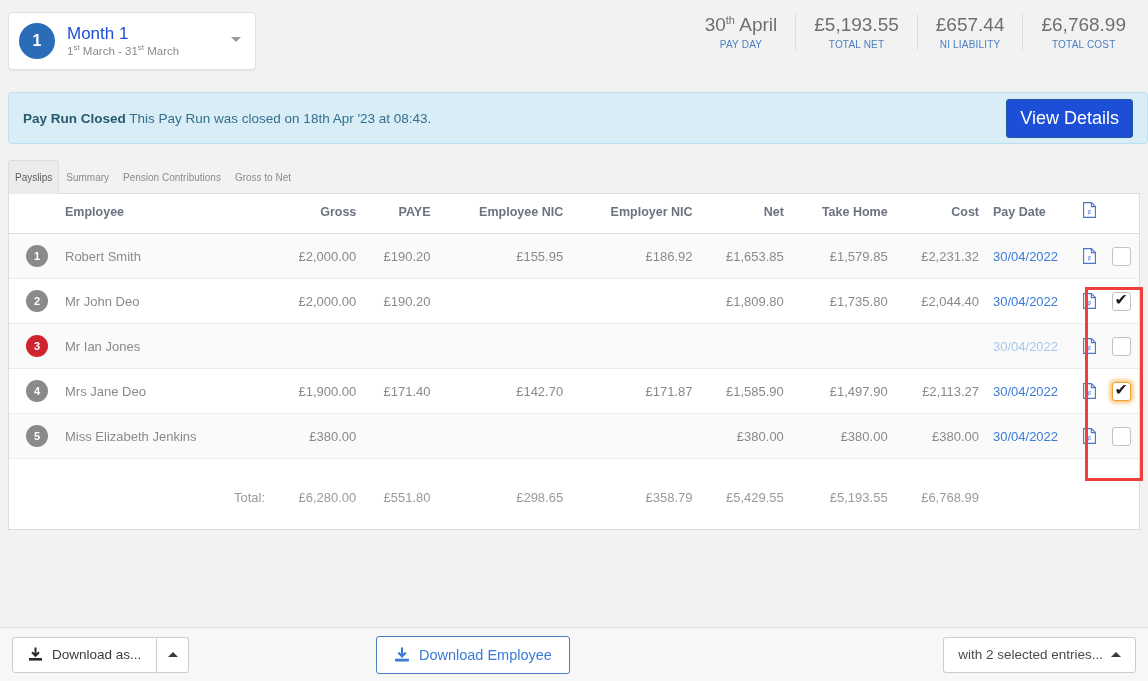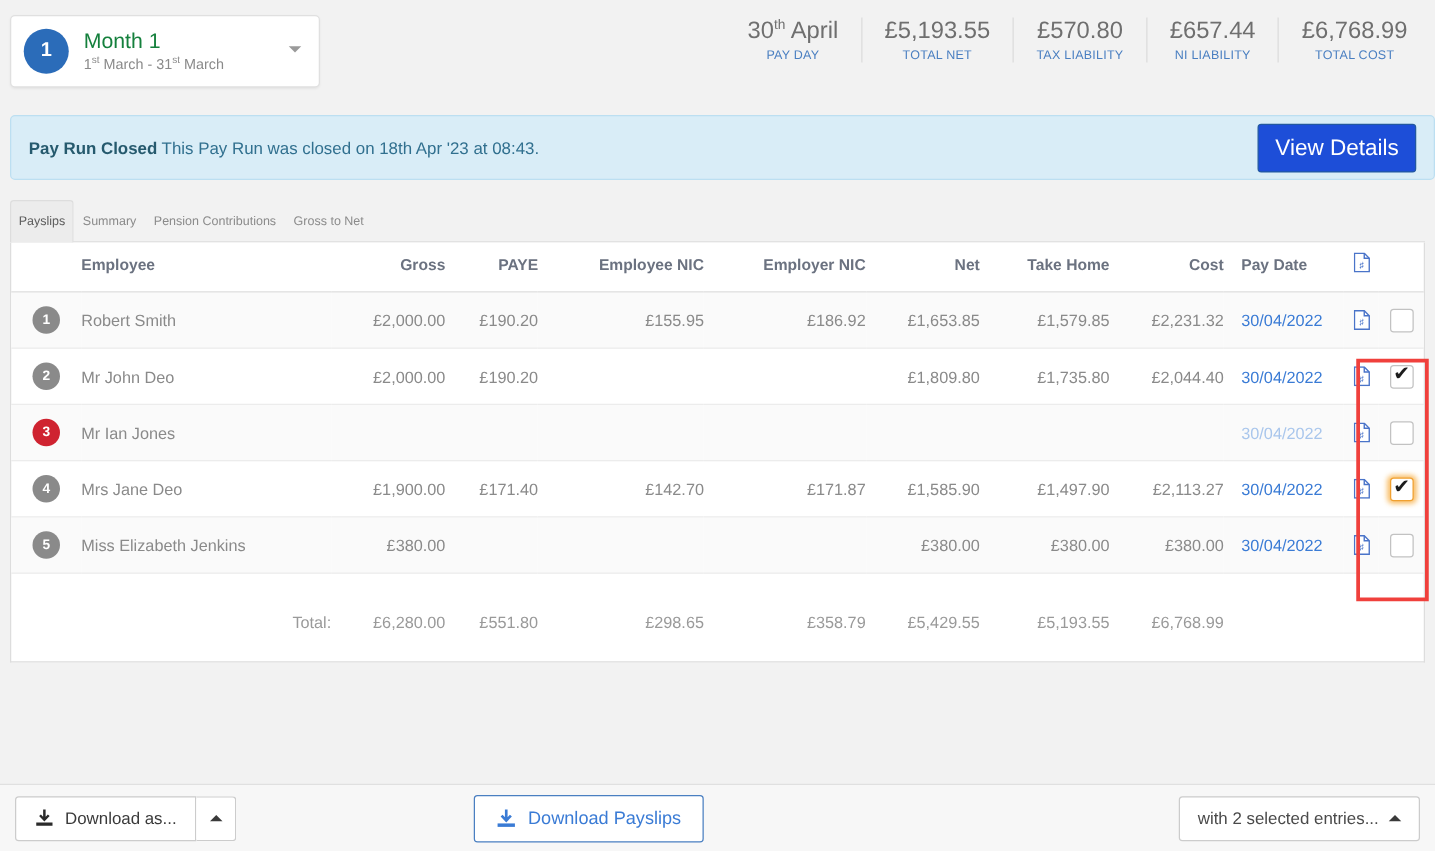--- a/index.html
+++ b/index.html
@@ -25,21 +25,21 @@
     display: flex; align-items: center; padding: 0 10px;
     position: relative;
   }
   .period-badge {
     width: 36px; height: 36px; border-radius: 50%;
     background: #2b6cb9; color: #fff;
     display: flex; align-items: center; justify-content: center;
     font-size: 16px; font-weight: bold; flex: none;
   }
   .period-text { margin-left: 12px; line-height: 1.15; }
-  .period-title { font-size: 17px; color: #15803d; }
+  .period-title { font-size: 17px; color: #1d4ed8; }
   .period-sub { font-size: 11.5px; color: #8a8a8a; margin-top: 0; }
   .period-sub sup { font-size: 8px; }
   .period-caret {
     position: absolute; right: 14px; top: 24px;
     width: 0; height: 0; border-left: 5px solid transparent;
     border-right: 5px solid transparent; border-top: 5px solid #9a9a9a;
   }
 
   .stats { display: flex; align-items: center; margin-left: auto; padding: 14px 10px 0 0; }
   .stat { padding: 0 18px; text-align: center; border-right: 1px solid #dcdcdc; }
@@ -207,24 +207,20 @@
     </div>
 
     <div class="stats">
       <div class="stat">
         <div class="stat-val"><span>30</span><sup>th</sup><span> April</span></div>
         <div class="stat-lbl">PAY DAY</div>
       </div>
       <div class="stat">
         <div class="stat-val">£5,193.55</div>
         <div class="stat-lbl">TOTAL NET</div>
-      </div>
-      <div class="stat">
-        <div class="stat-val">£570.80</div>
-        <div class="stat-lbl">TAX LIABILITY</div>
       </div>
       <div class="stat">
         <div class="stat-val">£657.44</div>
         <div class="stat-lbl">NI LIABILITY</div>
       </div>
       <div class="stat">
         <div class="stat-val">£6,768.99</div>
         <div class="stat-lbl">TOTAL COST</div>
       </div>
     </div>
@@ -408,21 +404,21 @@
       <div class="drop">
         <span class="caret-up"></span>
       </div>
     </div>
 
     <div class="dl-payslips">
       <svg width="16" height="16" viewBox="0 0 15 15">
         <path d="M7.5 0.5 V8 M4 5.2 L7.5 8.8 L11 5.2" stroke="#3a7bd5" stroke-width="2" fill="none"></path>
         <rect x="1" y="11" width="13" height="2.6" fill="#3a7bd5"></rect>
       </svg>
-      <span>Download Payslips</span>
+      <span>Download Employee</span>
     </div>
 
     <div class="withsel">
       <span>with 2 selected entries...</span>
       <span class="caret-up"></span>
     </div>
   </div>
 
 </div>
 

